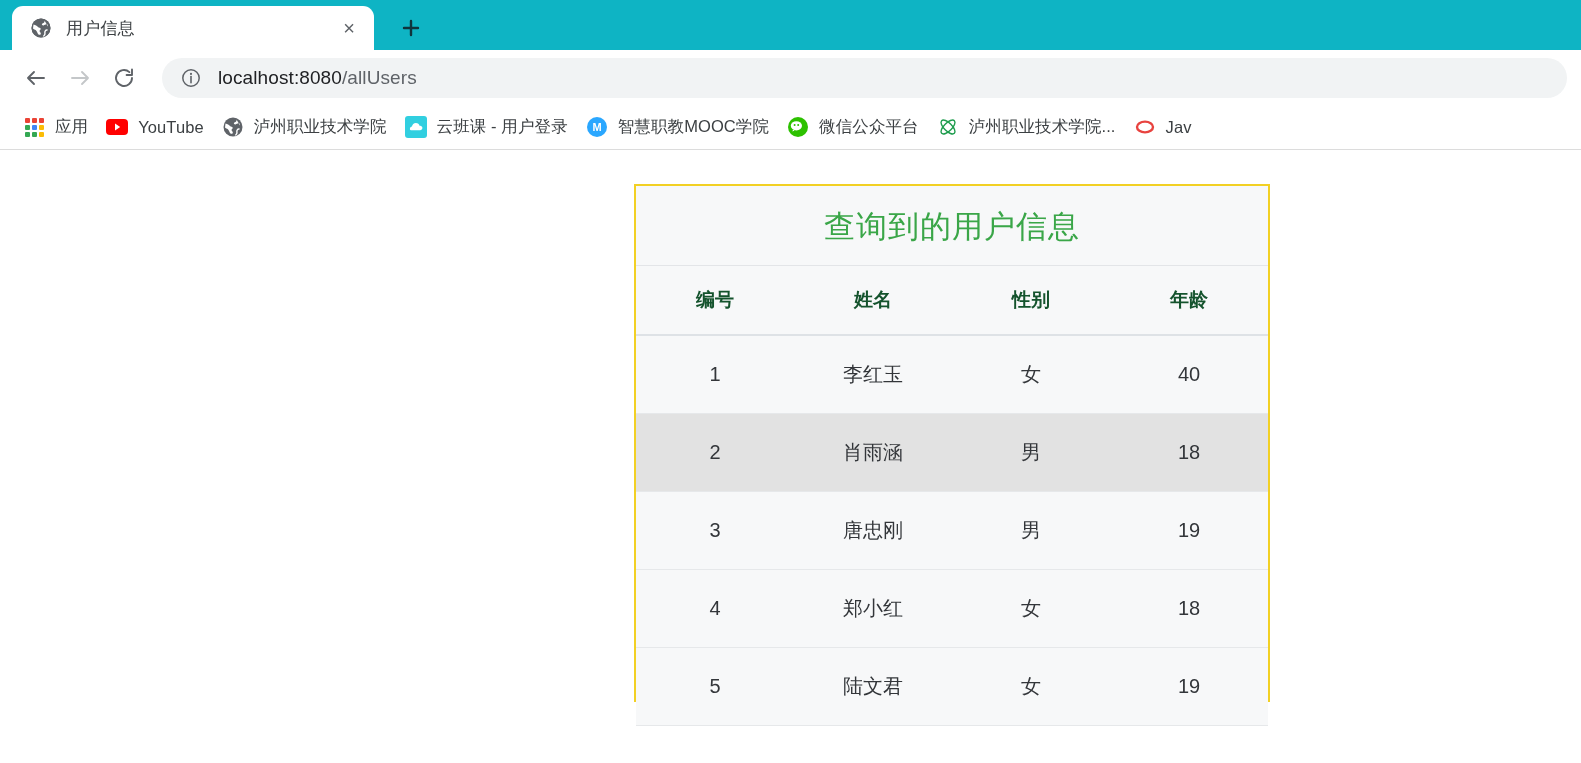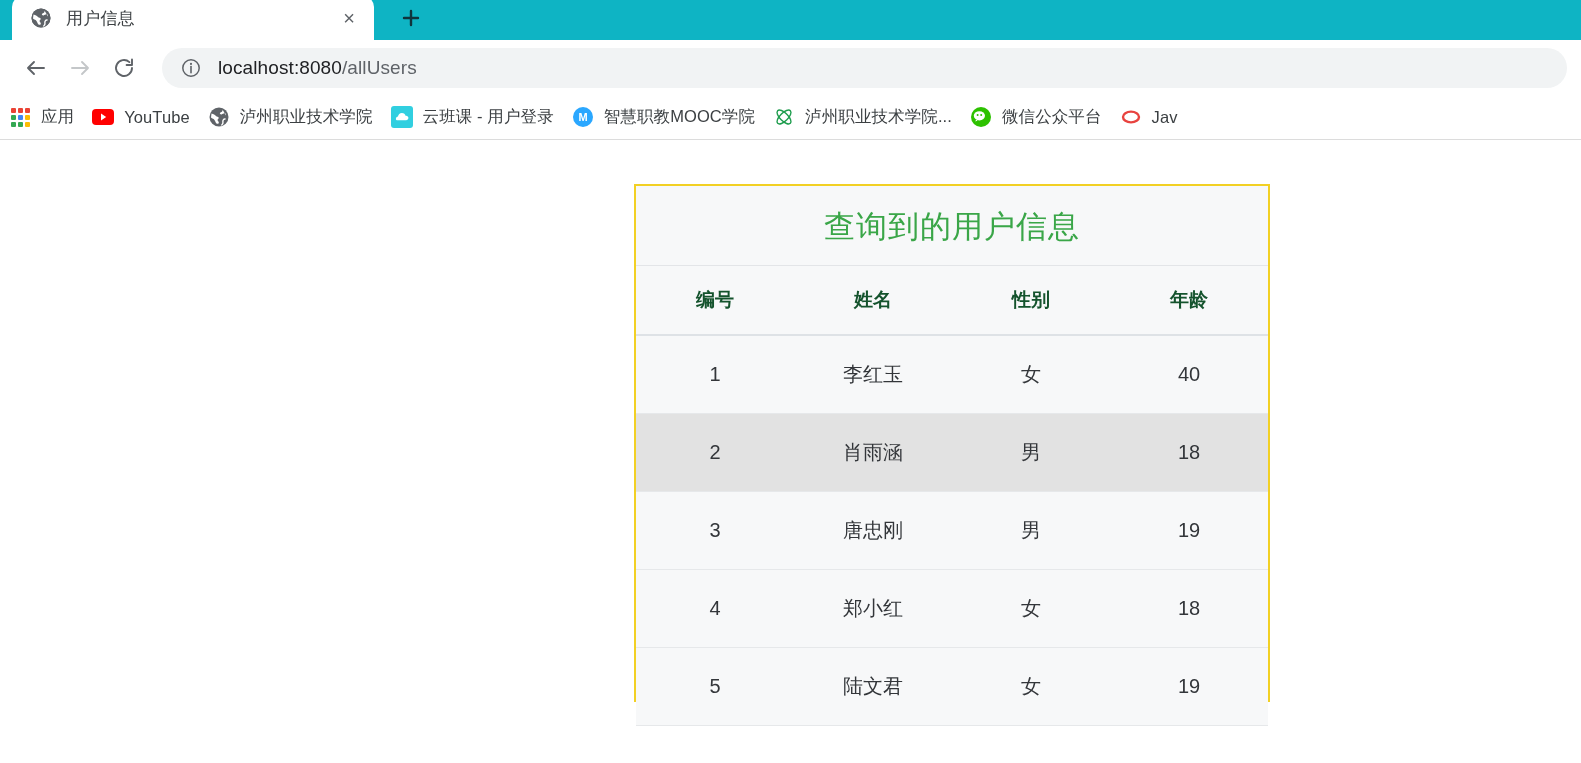--- a/index.html
+++ b/index.html
@@ -7,21 +7,21 @@
     width: 1581px; height: 763px;
     overflow: hidden;
     background: #ffffff;
     font-family: "Liberation Sans", "DejaVu Sans", sans-serif;
   }
 
   
   .browser { width: 1581px; height: 763px; position: relative; }
 
   .tabstrip {
-    height: 40px;
+    height: 50px;
     background: #0eb4c4;
     display: flex;
     align-items: flex-end;
     padding-left: 12px;
     position: relative;
   }
   .tab {
     width: 362px;
     height: 44px;
     background: #ffffff;
@@ -105,20 +105,21 @@
     white-space: nowrap;
   }
   .omnibox .url .host { color: #202124; }
 
   
   .bookmarks {
     height: 45px;
     background: #ffffff;
     display: flex;
     align-items: center;
+    padding-left: 14px;
     overflow: hidden;
     border-bottom: 1px solid #dcdcdc;
   }
   .bm {
     display: flex;
     align-items: center;
     height: 34px;
     padding: 0 9px;
     border-radius: 5px;
     flex: 0 0 auto;
@@ -317,38 +318,38 @@
           <circle cx="11" cy="11" r="10" fill="#2aa7ff"></circle>
           <text x="11" y="15.4" font-family="Liberation Sans, sans-serif" font-size="11" font-weight="bold" fill="#ffffff" text-anchor="middle">M</text>
         </svg>
       </span>
       <span class="bm-label">智慧职教MOOC学院</span>
     </div>
 
     <div class="bm">
       <span class="bm-ico">
         <svg width="22" height="22" viewBox="0 0 22 22">
-          <ellipse cx="11" cy="11" rx="4" ry="9" transform="rotate(45 11 11)" fill="none" stroke="#1f9d4e" stroke-width="1.4"></ellipse>
-          <ellipse cx="11" cy="11" rx="4" ry="9" transform="rotate(-45 11 11)" fill="none" stroke="#1f9d4e" stroke-width="1.4"></ellipse>
-        </svg>
-      </span>
-      <span class="bm-label">泸州职业技术学院...</span>
-    </div>
-
-    <div class="bm">
-      <span class="bm-ico">
-        <svg width="22" height="22" viewBox="0 0 22 22">
           <circle cx="11" cy="11" r="10" fill="#2dc100"></circle>
           <ellipse cx="9.4" cy="9.8" rx="5.6" ry="4.6" fill="#ffffff"></ellipse>
           <circle cx="7.6" cy="9" r="1" fill="#2dc100"></circle>
           <circle cx="11.2" cy="9" r="1" fill="#2dc100"></circle>
           <path d="M6 13.5l-.6 2 2.2-1z" fill="#ffffff"></path>
         </svg>
       </span>
       <span class="bm-label">微信公众平台</span>
+    </div>
+
+    <div class="bm">
+      <span class="bm-ico">
+        <svg width="22" height="22" viewBox="0 0 22 22">
+          <ellipse cx="11" cy="11" rx="4" ry="9" transform="rotate(45 11 11)" fill="none" stroke="#1f9d4e" stroke-width="1.4"></ellipse>
+          <ellipse cx="11" cy="11" rx="4" ry="9" transform="rotate(-45 11 11)" fill="none" stroke="#1f9d4e" stroke-width="1.4"></ellipse>
+        </svg>
+      </span>
+      <span class="bm-label">泸州职业技术学院...</span>
     </div>
 
 
     <div class="bm">
       <span class="bm-ico">
         <svg width="22" height="22" viewBox="0 0 22 22">
           <ellipse cx="11" cy="11" rx="8" ry="5.4" fill="none" stroke="#e8433f" stroke-width="2.4"></ellipse>
         </svg>
       </span>
       <span class="bm-label">Jav</span>

